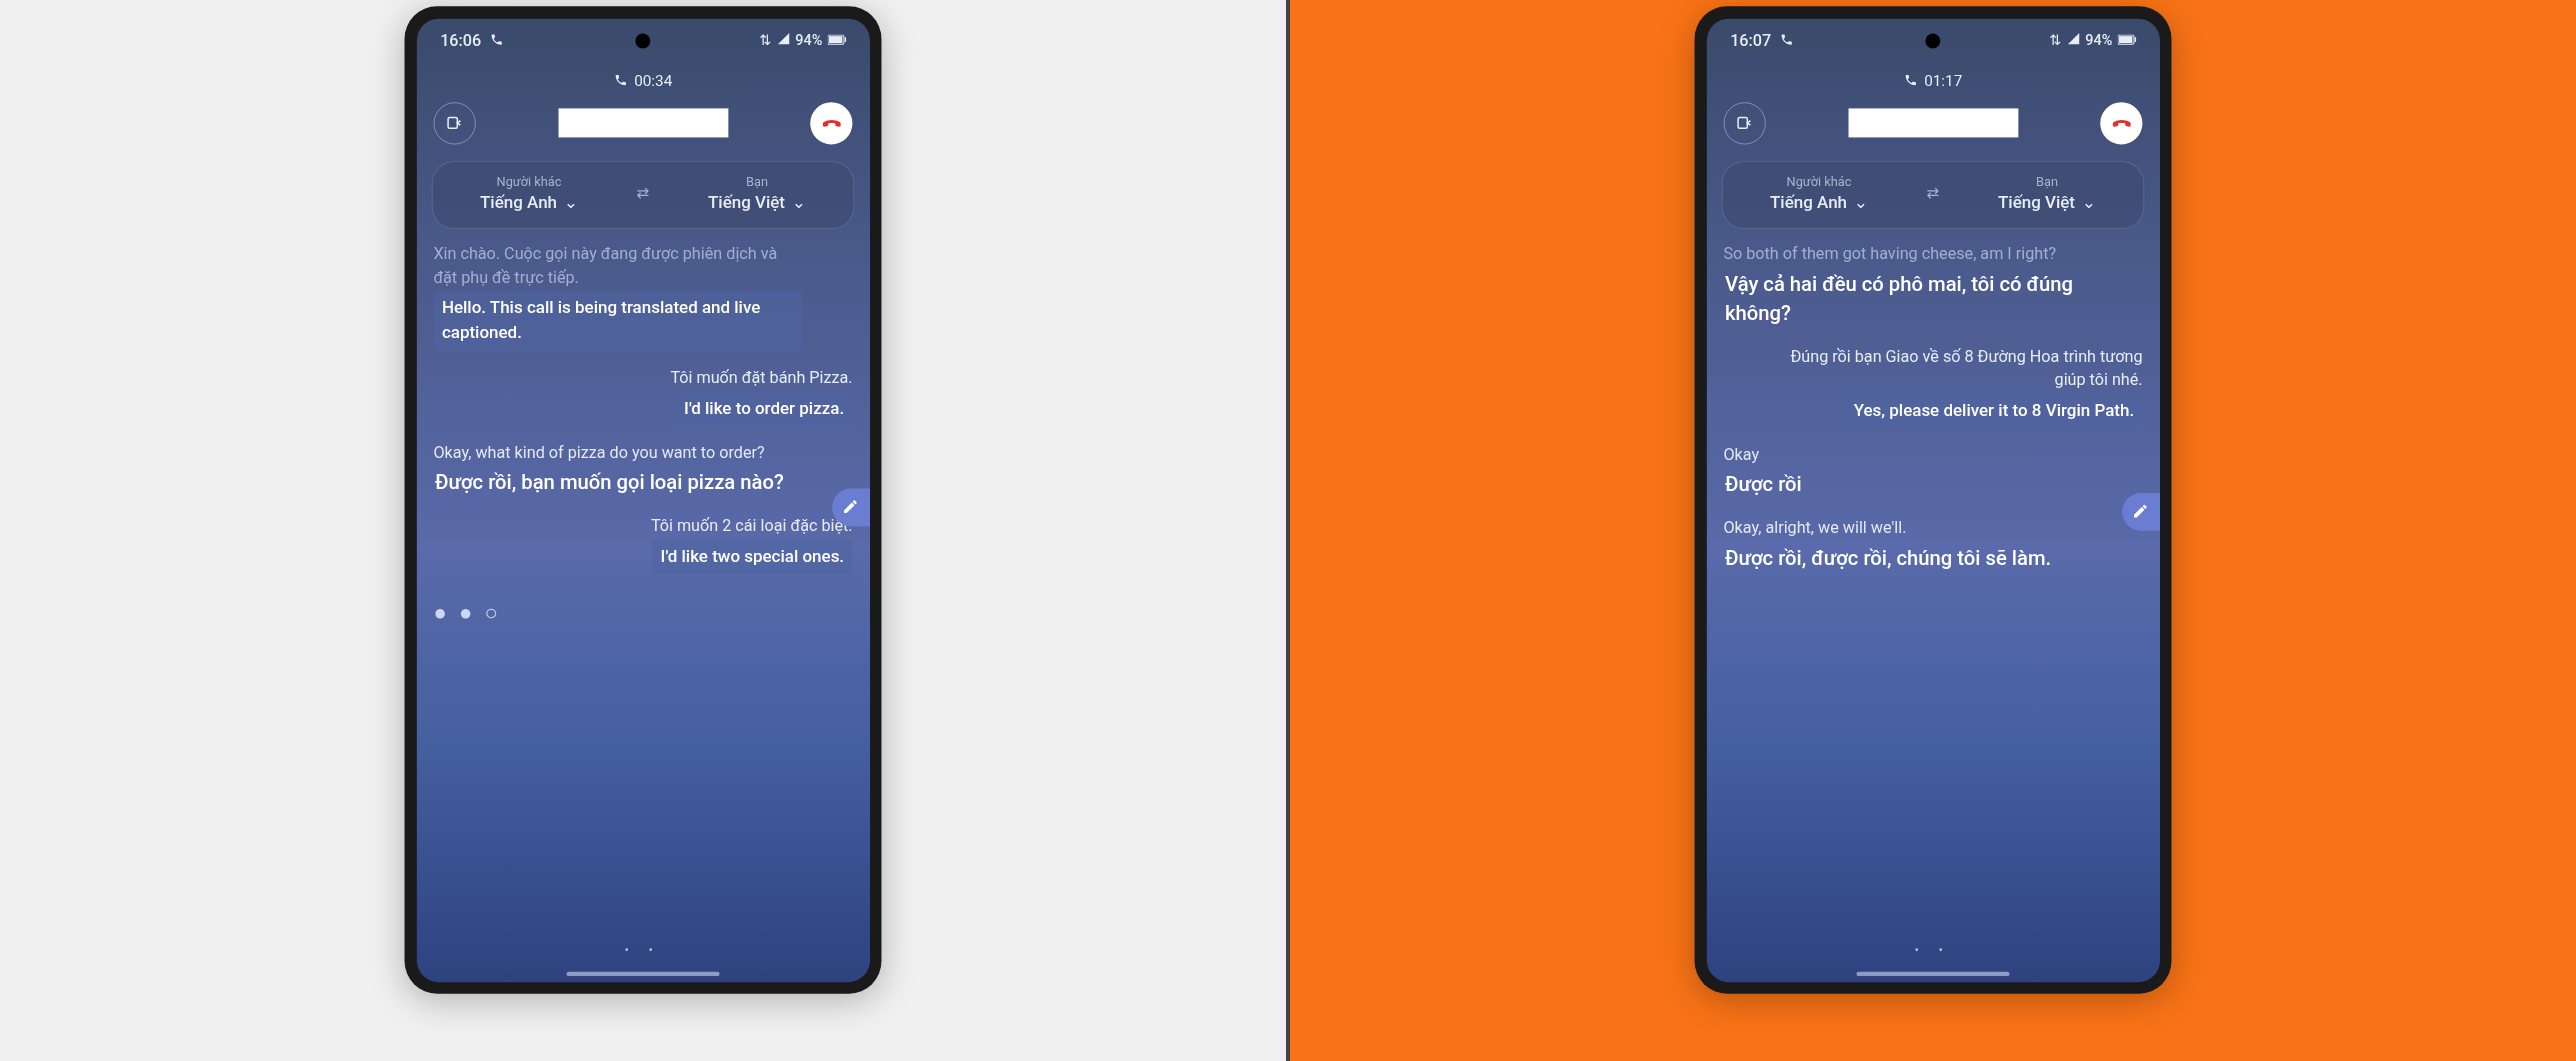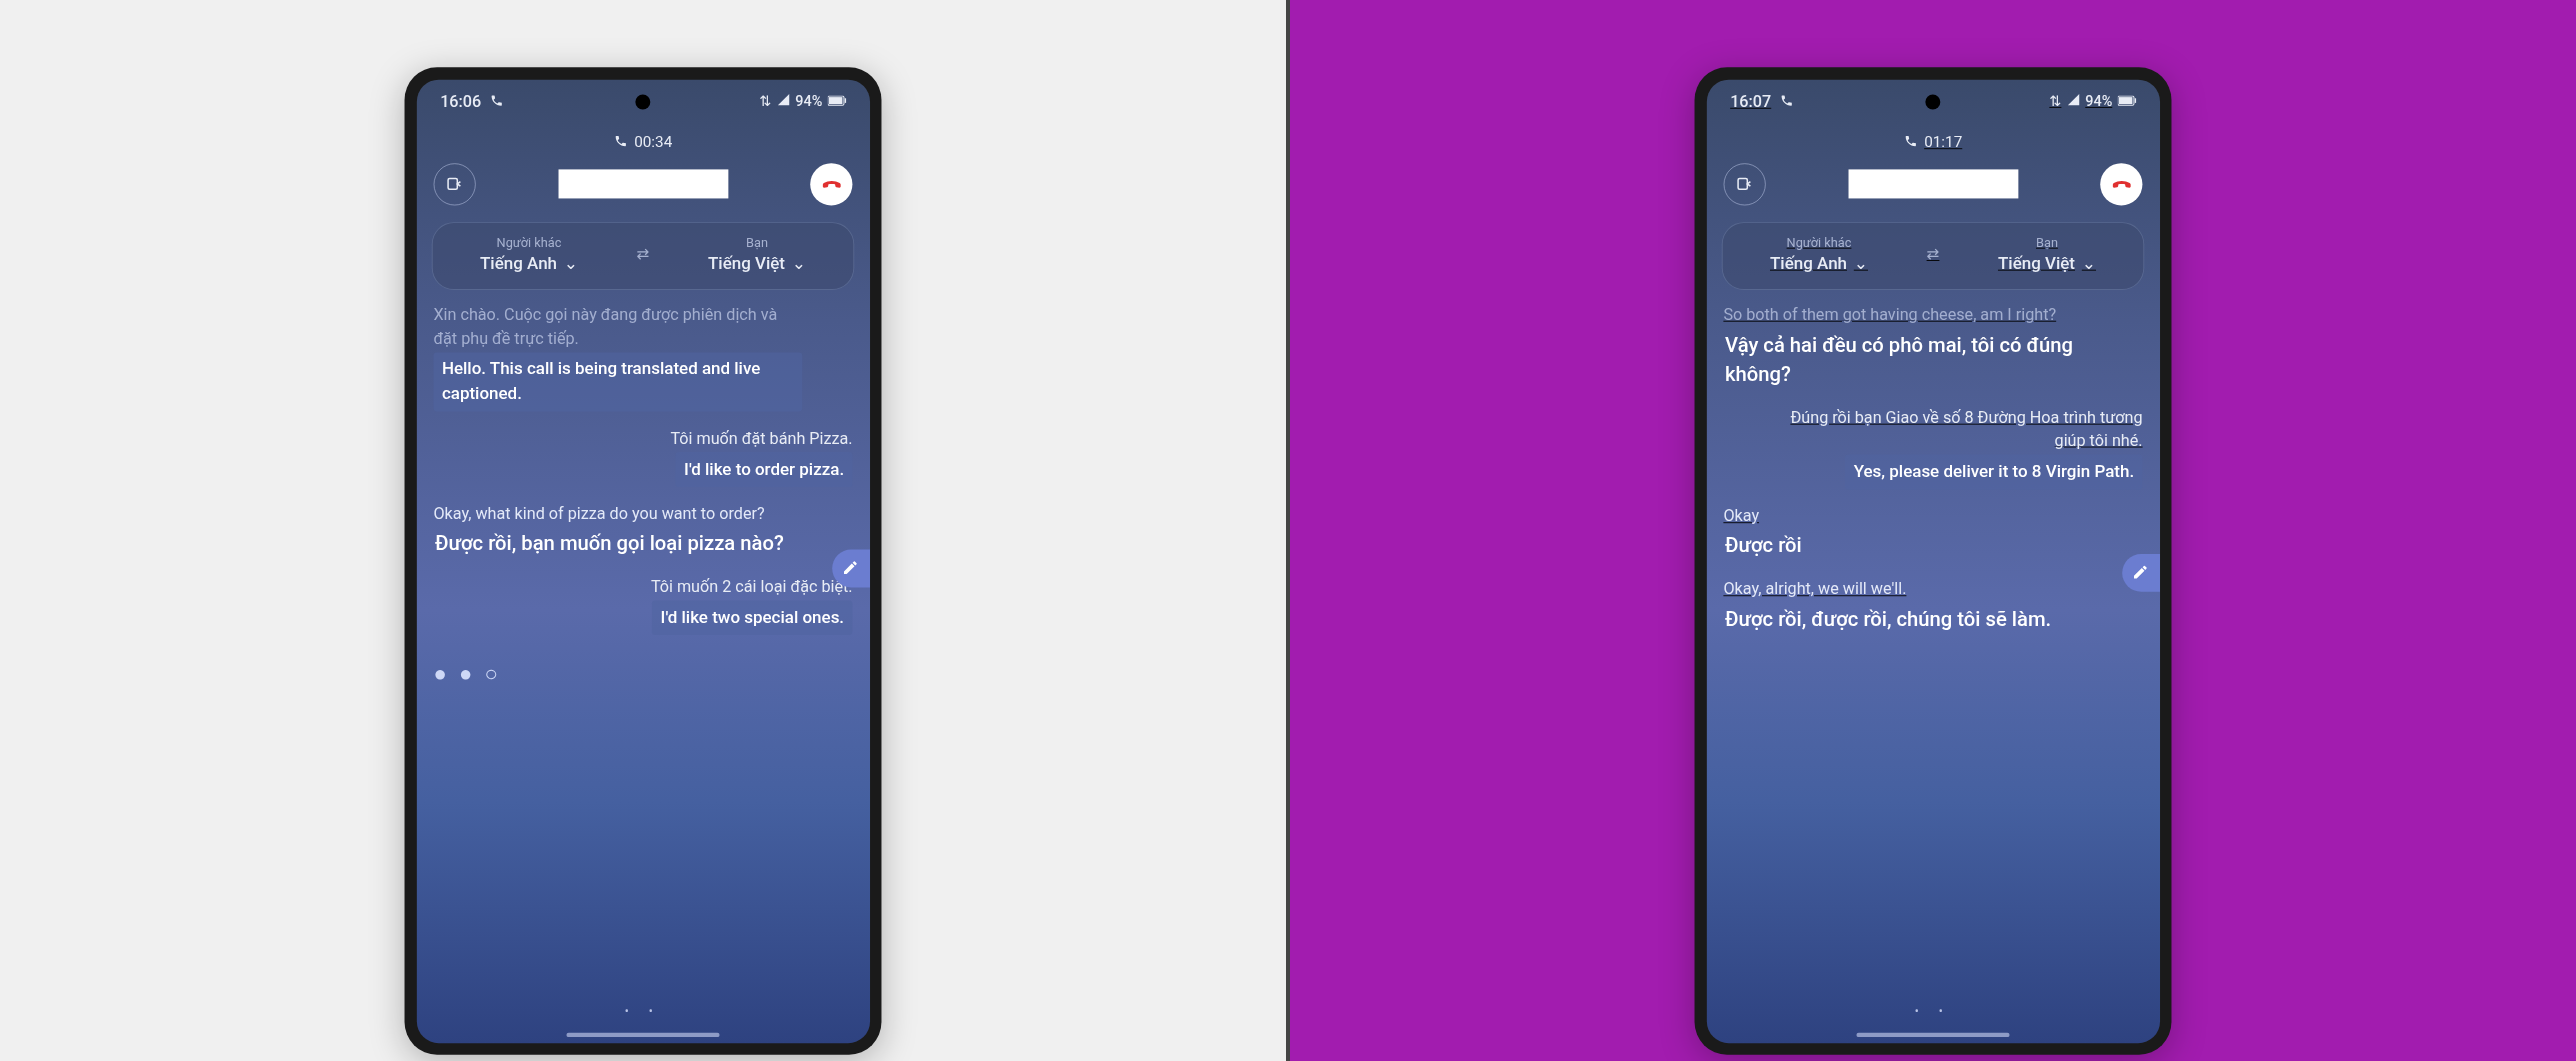--- a/index.html
+++ b/index.html
@@ -5,26 +5,26 @@
   * { margin: 0; padding: 0; box-sizing: border-box; }
   body {
     display: flex;
     width: 2576px;
     height: 1061px;
     font-family: -apple-system, BlinkMacSystemFont, "Segoe UI", Roboto, sans-serif;
   }
   .panel {
     flex: 1;
     display: flex;
-    align-items: flex-start;
+    align-items: flex-end;
     justify-content: center;
     position: relative;
   }
   .panel-left { background: #f0f0f0; }
-  .panel-right { background: #a21caf; text-decoration: underline; }
+  .panel-right { background: #f97316; }
   .divider {
     width: 3.9px;
     background: #444;
   }
   .phone {
     width: 542px;
     height: 1122px;
     background: #1a1a1a;
     border-radius: 37px;
     padding: 13.5px;

